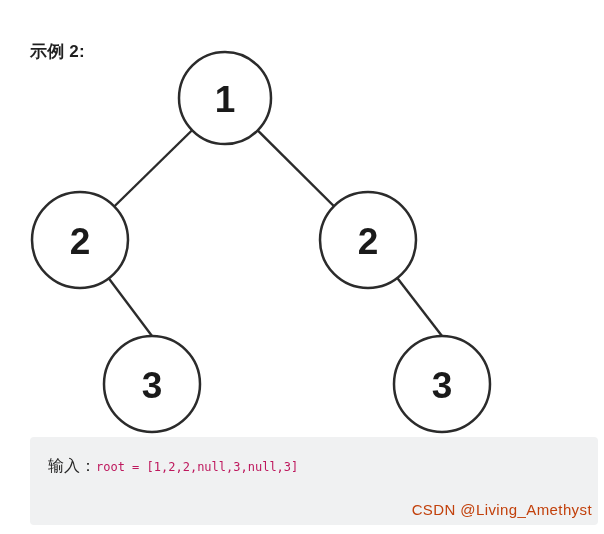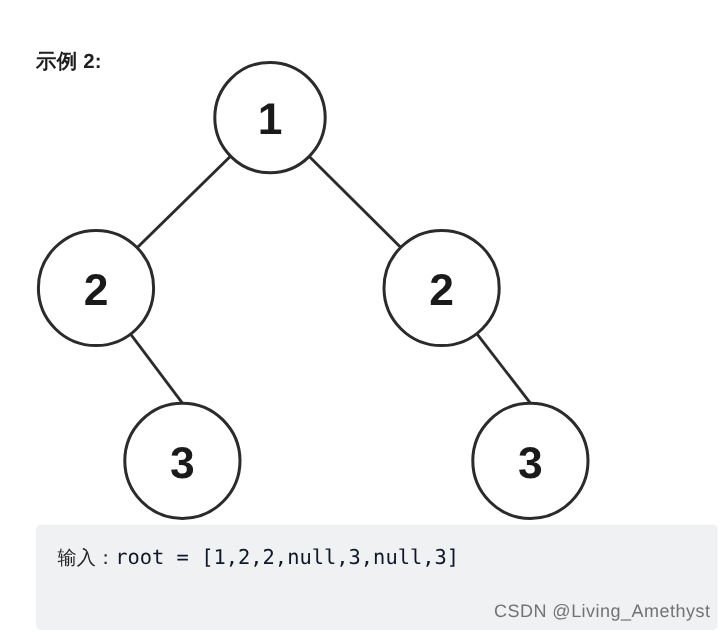--- a/index.html
+++ b/index.html
@@ -47,29 +47,29 @@
     color: #262626;
     white-space: nowrap;
   }
   .io-label {
     font-family: "Liberation Serif", serif;
     font-size: 16px;
     color: #262626;
   }
   .io-value {
     font-family: "DejaVu Sans Mono", monospace;
-    font-size: 17px;
-    color: #0f172a;
+    font-size: 12px;
+    color: #be185d;
   }
   .watermark {
     position: absolute;
     right: 6px;
     bottom: 7px;
     font-size: 15px;
-    color: #737373;
+    color: #c2410c;
     letter-spacing: 0.4px;
   }
 </style>
 </head>
 <body>
 
 <div id="page">
 
   <div class="example-title">示例 2:</div>
 

